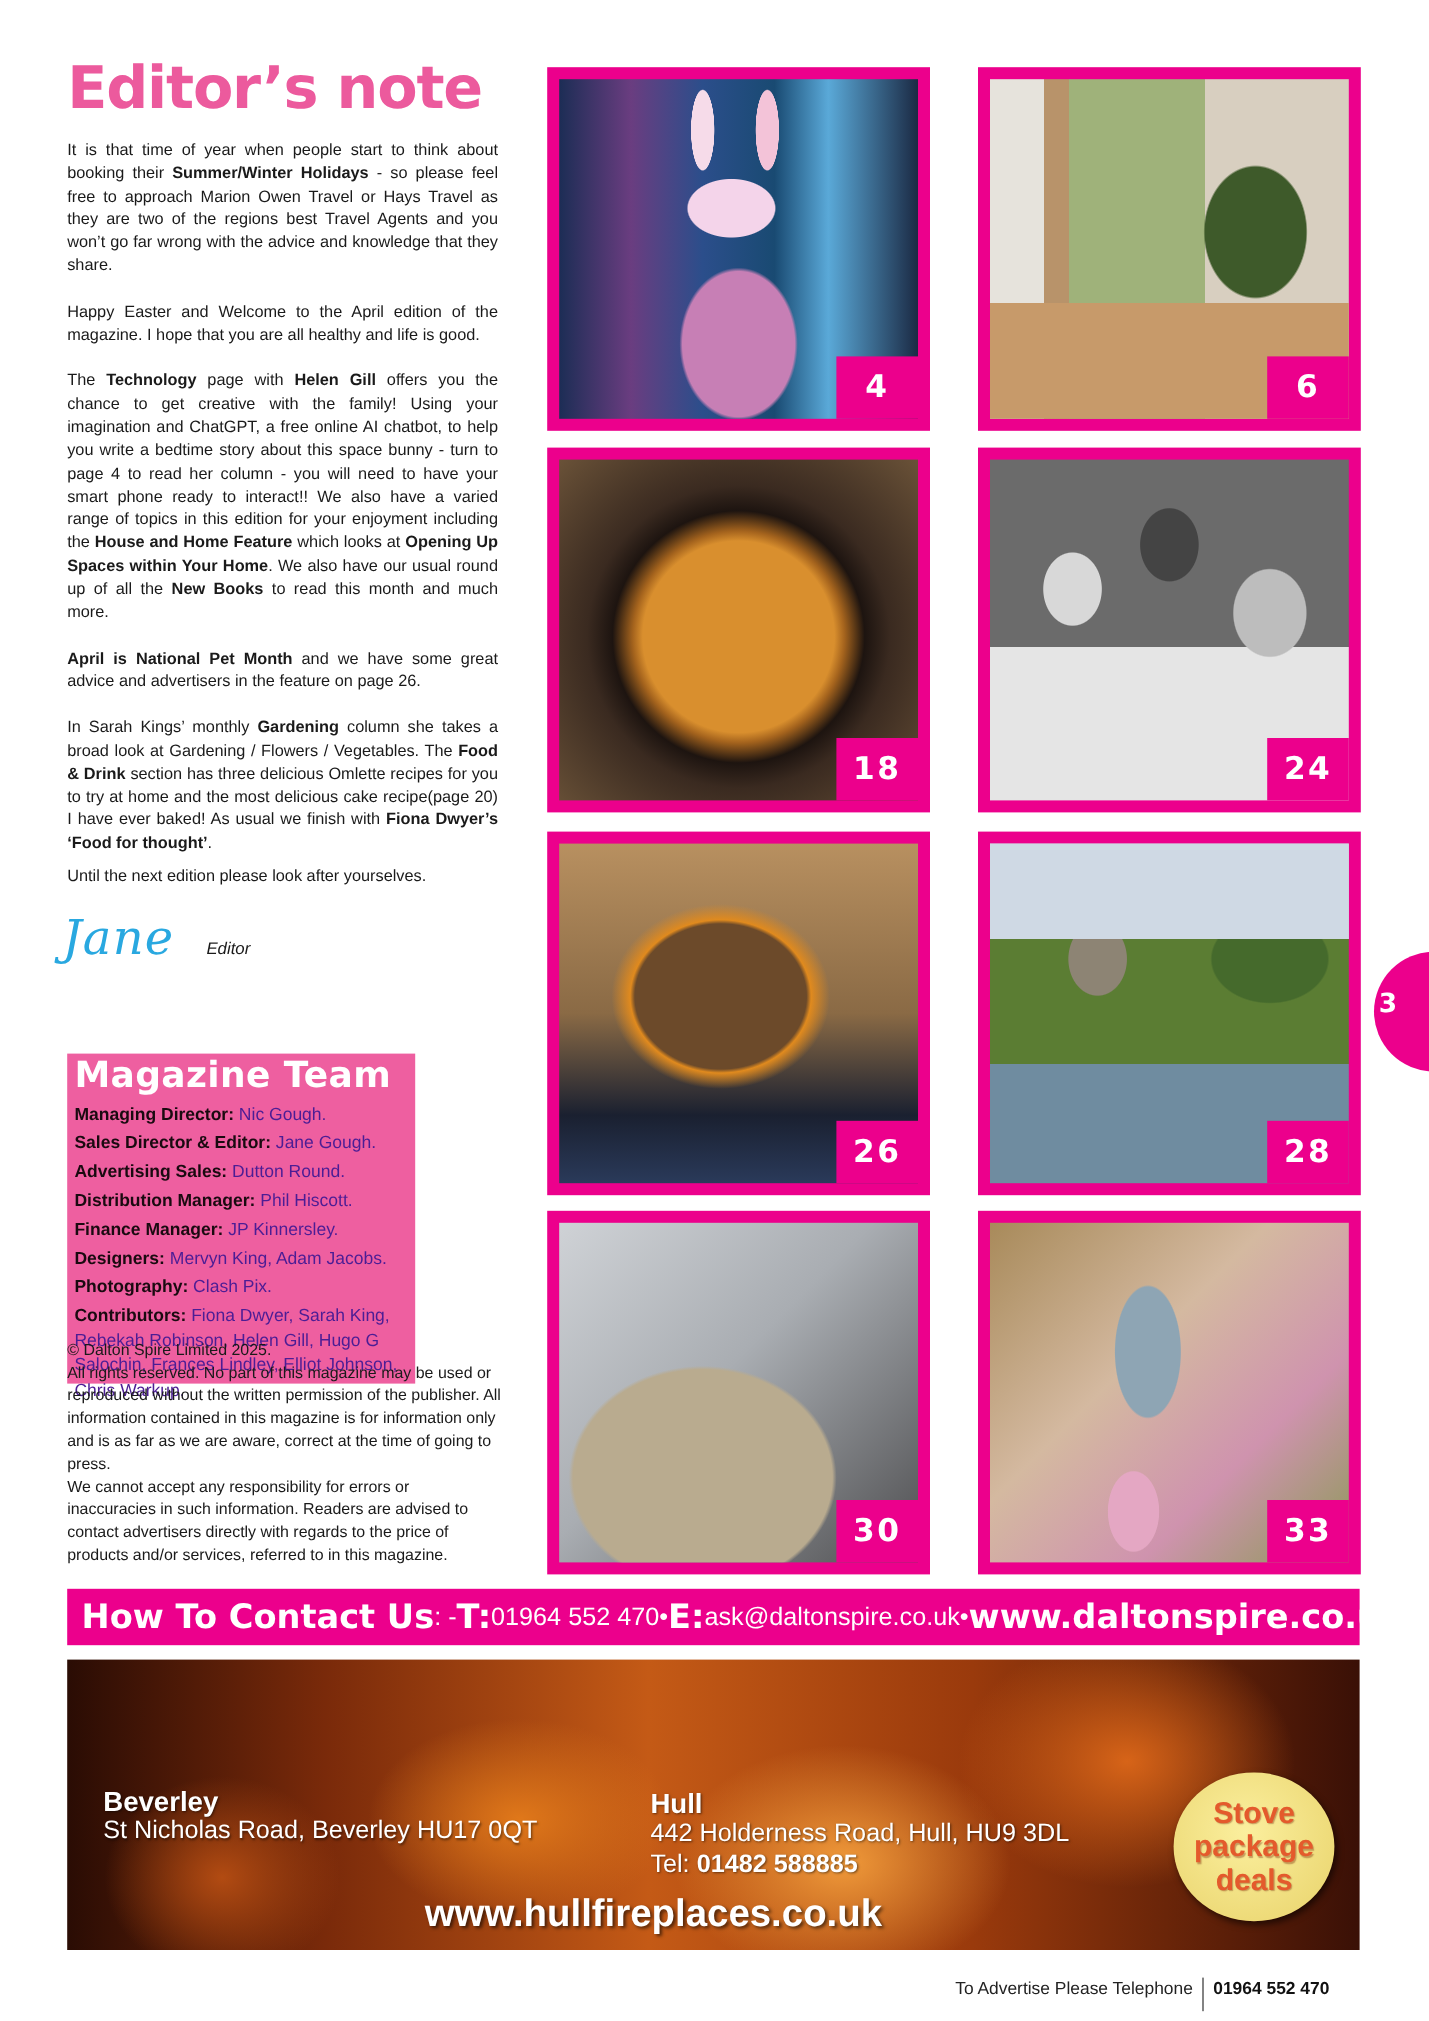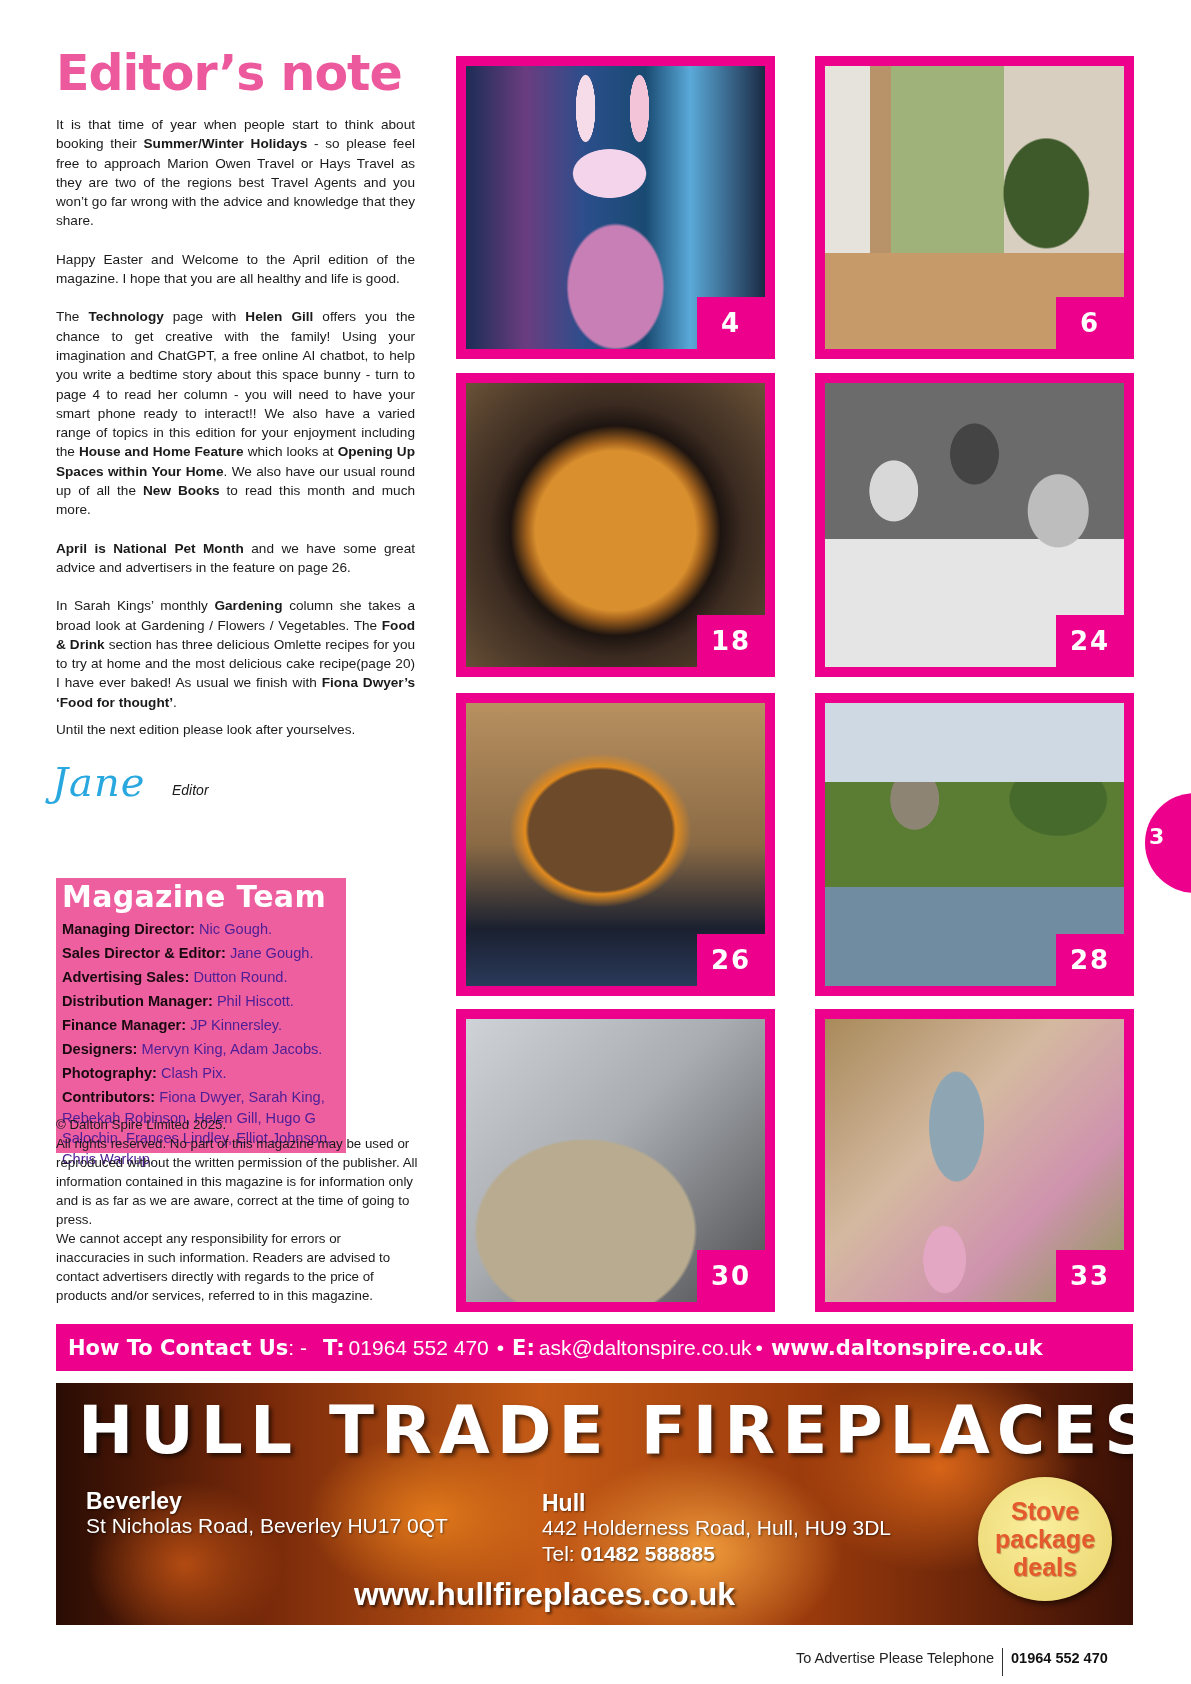--- a/index.html
+++ b/index.html
@@ -119,21 +119,21 @@
     position: absolute; left: 4px; top: 31px; color: #fff; font-family: "DejaVu Sans", sans-serif;
     font-weight: bold; font-size: 22px;
   }
 
   
   .contact {
     position: absolute; left: 56px; top: 1324px; width: 1077px; height: 47px; background: #ec008c;
     display: flex; align-items: center; padding-left: 12px; color: #fff; white-space: nowrap;
     font-family: "Liberation Sans", sans-serif; font-size: 21px;
   }
-  .contact b { font-family: "DejaVu Sans", sans-serif; font-weight: bold; font-size: 21px; }
+  .contact b { font-family: "DejaVu Sans", sans-serif; font-weight: bold; font-size: 28px; }
   .contact .gap { display: inline-block; width: 8px; }
 
   
   .ad {
     position: absolute; left: 56px; top: 1383px; width: 1077px; height: 242px; overflow: hidden;
     background:
       radial-gradient(ellipse 180px 120px at 35% 55%, #e0781a 0%, transparent 70%),
       radial-gradient(ellipse 200px 140px at 60% 70%, #f09a3a 0%, transparent 70%),
       radial-gradient(ellipse 200px 150px at 82% 35%, #d76418 0%, transparent 70%),
       radial-gradient(ellipse 140px 120px at 12% 75%, #b24b12 0%, transparent 70%),
@@ -263,21 +263,20 @@
   <b>E:</b>
     <span class="gap" style="width:4px"></span>
   <span>ask@daltonspire.co.uk</span>
   <span class="gap" style="width:4px"></span>
     <span>•</span>
     <span class="gap"></span>
   <b>www.daltonspire.co.uk</b>
 </div>
 
 <div class="ad">
-  <div class="ad-title">HULL TRADE FIREPLACES</div>
 
   <div class="branch branch-1">
     <div class="bname">Beverley</div>
     <div class="baddr">St Nicholas Road, Beverley HU17 0QT</div>
   </div>
 
   <div class="branch branch-2">
     <div class="bname">Hull</div>
     <div class="baddr">442 Holderness Road, Hull, HU9 3DL</div>
     <div class="btel"><span>Tel:</span> <b>01482 588885</b></div>

